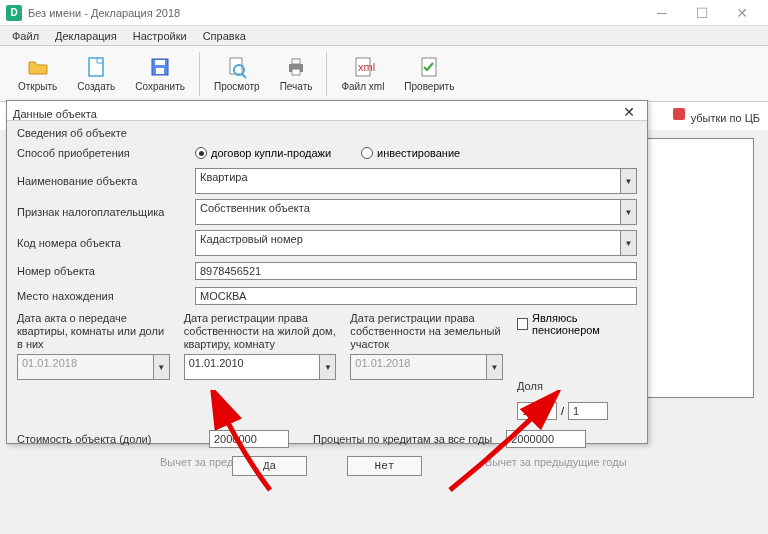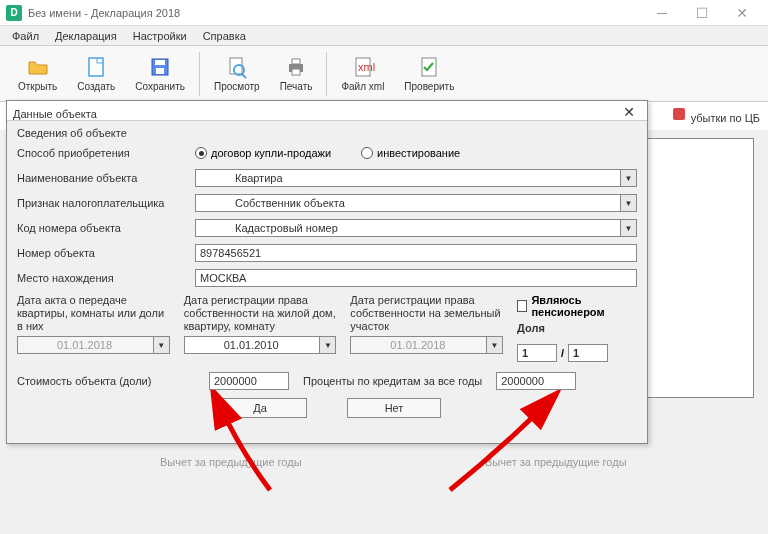--- a/index.html
+++ b/index.html
@@ -38,43 +38,43 @@
   .fieldset-label { color: #333; font-size: 11px; margin-bottom: 4px; }
   .frow { display: flex; align-items: center; margin-bottom: 5px; min-height: 20px; }
   .frow .flabel { width: 178px; color: #333; }
   .frow .fctrl { flex: 1; }
   
   .radio-group { display: flex; gap: 30px; }
   .radio-item { display: flex; align-items: center; gap: 4px; cursor: pointer; }
   .radio-dot { width: 12px; height: 12px; border: 1px solid #555; border-radius: 50%; display: flex; align-items: center; justify-content: center; background: #fff; }
   .radio-dot.on::after { content: ''; width: 5px; height: 5px; background: #333; border-radius: 50%; }
   
-  .combo { display: flex; height: 18px; border: 1px solid #888; background: #fff; padding-left: 35px; }
+  .combo { display: flex; height: 26px; border: 1px solid #888; background: #fff; }
   .combo .cval { flex: 1; padding: 0 4px; line-height: 16px; color: #333; overflow: hidden; }
   .combo .carrow { width: 16px; background: #e8e8e8; border-left: 1px solid #888; display: flex; align-items: center; justify-content: center; font-size: 8px; color: #333; }
   
   .textin { height: 18px; border: 1px solid #888; background: #fff; padding: 0 4px; line-height: 16px; color: #333; }
   
   .dates-row { display: flex; gap: 14px; margin-top: 6px; }
   .date-col { flex: 1; display: flex; flex-direction: column; }
   .date-col .dlbl { color: #333; height: 42px; line-height: 13px; font-size: 11px; }
-  .date-col.narrow { flex: 0 0 120px; font-weight: bold; }
+  .date-col.narrow { flex: 0 0 120px; }
   
   .checkrow { display: flex; align-items: center; gap: 4px; margin-bottom: 4px; }
   .chk { width: 12px; height: 12px; border: 1px solid #555; background: #fff; }
   
   .share-row { display: flex; align-items: center; gap: 4px; }
   .share-row .tin { width: 40px; }
   
   .cost-row { display: flex; align-items: center; gap: 14px; margin-top: 10px; }
   .cost-row .clbl { color: #333; }
   .cost-row .tin { width: 80px; }
   
   .dlg-btns { display: flex; justify-content: center; gap: 40px; margin-top: 8px; }
-  .btn { width: 94px; height: 20px; border: 1px solid #888; background: #f8f8f8; display: flex; align-items: center; justify-content: center; cursor: pointer; color: #333; }
+  .btn { width: 75px; height: 20px; border: 1px solid #888; background: #f8f8f8; display: flex; align-items: center; justify-content: center; cursor: pointer; color: #333; font-family: Liberation Mono, monospace; }
   
   
   .arrow { position: absolute; pointer-events: none; z-index: 100; }
 </style>
 </head>
 <body>
 
 <div class="titlebar">
   <div class="logo">D</div>
   <div class="title">Без имени - Декларация 2018</div>
@@ -254,33 +254,33 @@
         <div class="combo" style="background:#f5f5f5;">
           <div class="cval" style="color:#999;">01.01.2018</div>
           <div class="carrow">▼</div>
         </div>
       </div>
       <div class="date-col narrow">
         <div class="checkrow">
           <div class="chk"></div>
           <span>Являюсь пенсионером</span>
         </div>
-        <div class="dlbl" style="height:22px;">Доля</div>
+        <div class="dlbl" style="height:22px;margin-top:40px;">Доля</div>
         <div class="share-row">
           <div class="textin tin">1</div>
           <span>/</span>
           <div class="textin tin">1</div>
         </div>
       </div>
     </div>
 
     <div class="cost-row">
       <span class="clbl" style="width:178px;display:inline-block;">Стоимость объекта (доли)</span>
       <div class="textin tin">2000000</div>
-      <span class="clbl" style="">Проценты по кредитам за все годы</span>
+      <span class="clbl" style="margin-left:10px;">Проценты по кредитам за все годы</span>
       <div class="textin tin">2000000</div>
     </div>
 
     <div class="dlg-btns">
       <div class="btn">Да</div>
       <div class="btn">Нет</div>
     </div>
   </div>
 </div>
 

